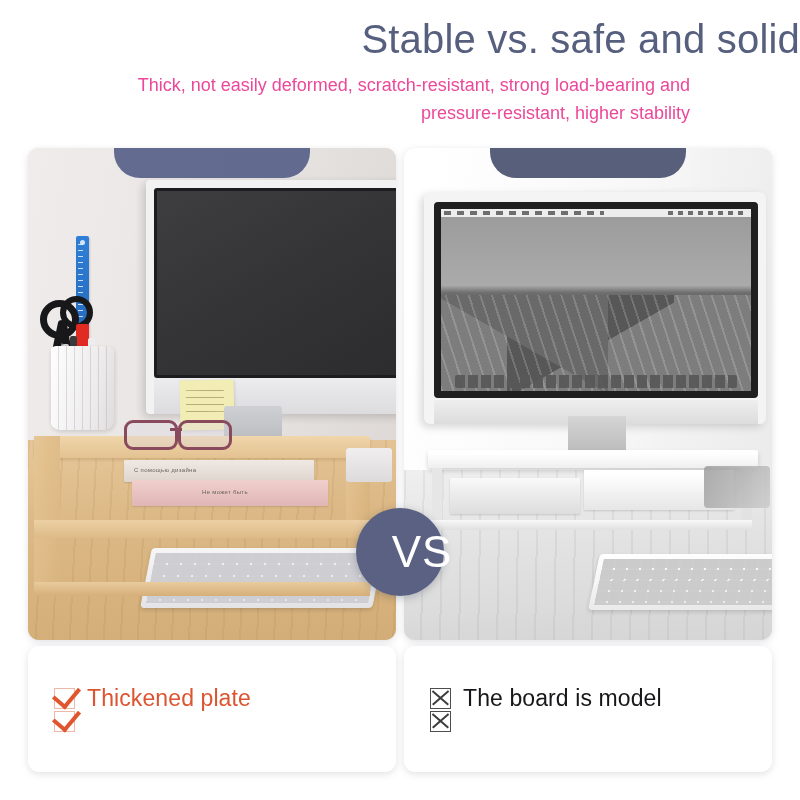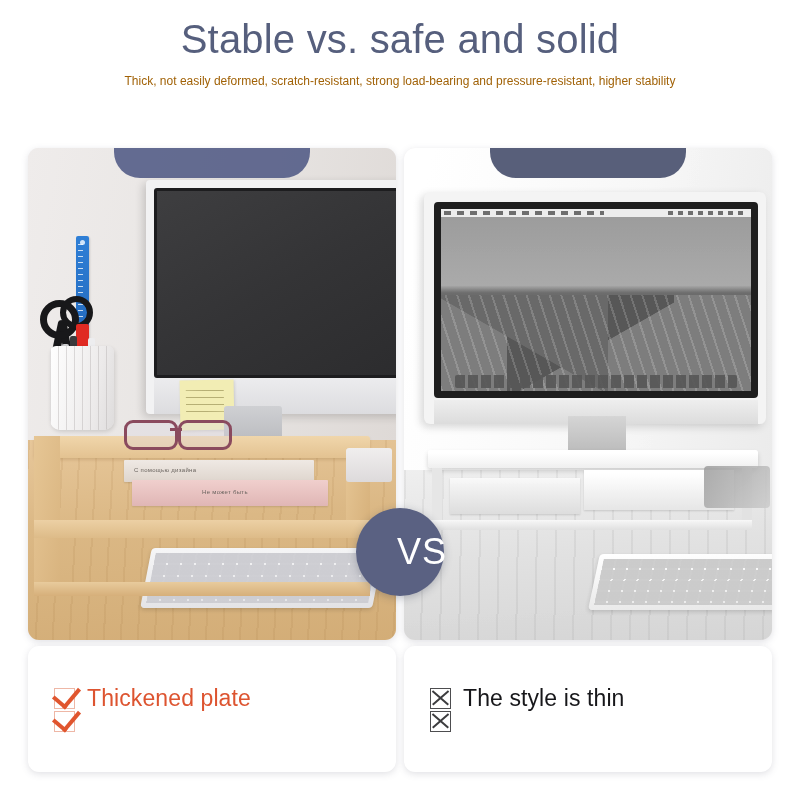--- a/index.html
+++ b/index.html
@@ -4,28 +4,28 @@
 <style>
   html,body{margin:0;padding:0;}
   body{
     width:800px;height:800px;background:#ffffff;
     font-family:"Liberation Sans","DejaVu Sans",sans-serif;
     overflow:hidden;position:relative;
   }
   .page{width:800px;height:800px;position:relative;}
 
   
-  .header{padding-top:16px;text-align:center;}
+  .header{padding-top:16px;text-align:right;}
   .title{
     font-size:40px;line-height:1.15;color:#565f7d;
     font-weight:400;letter-spacing:.2px;
   }
   .subtitle{
     margin:10px auto 0;max-width:580px;
-    font-size:12px;line-height:1.55;color:#a16207;font-weight:400;
+    font-size:18px;line-height:1.55;color:#ec4899;font-weight:400;
   }
 
   
   .compare{
     position:absolute;left:28px;top:148px;
     width:744px;height:624px;display:flex;gap:8px;
   }
   .side{width:368px;height:100%;position:relative;display:flex;flex-direction:column;gap:6px;}
 
   .photo-card{
@@ -195,21 +195,21 @@
       repeating-linear-gradient(90deg,rgba(200,200,204,.95) 0 11px,rgba(0,0,0,0) 11px 13px),
       repeating-linear-gradient(180deg,rgba(200,200,204,.95) 0 9px,rgba(0,0,0,0) 9px 11px);}
 
   
   .vs{
     position:absolute;left:50%;top:404px;transform:translate(-50%,-50%);
     width:88px;height:88px;border-radius:50%;background:#5a6182;
     display:flex;align-items:center;justify-content:center;z-index:20;
     box-shadow:0 2px 8px rgba(40,45,70,.28);
   }
-  .vs span{color:#fff;font-size:36px;line-height:1;letter-spacing:1px;margin-left:44px;}
+  .vs span{color:#fff;font-size:44px;line-height:1;letter-spacing:1px;margin-left:44px;}
 
   
   .frow{display:flex;align-items:center;gap:12px;}
   .bx{width:21px;height:21px;box-sizing:border-box;position:relative;flex:none;}
   .bx.good{border:1.6px solid #eeb7a6;}
   .bx.bad{border:1.6px solid #4d4d4f;}
   .bx.good:after{
     content:"";position:absolute;left:3px;top:-7px;width:13px;height:21px;
     border-right:4.5px solid #e0552e;border-bottom:4.5px solid #e0552e;
     transform:rotate(40deg);
@@ -325,21 +325,21 @@
         </div>
 
         <div class="banner banner-r">
           <span>Regular style</span>
         </div>
       </div>
 
       <div class="feat-card">
         <div class="frow">
           <span class="bx bad"></span>
-          <span class="flab bad">The style is thin</span>
+          <span class="flab bad">The board is model</span>
         </div>
         <div class="frow">
           <span class="bx bad"></span>
         </div>
       </div>
     </div>
 
     <div class="vs">
       <span>VS</span>
     </div>

